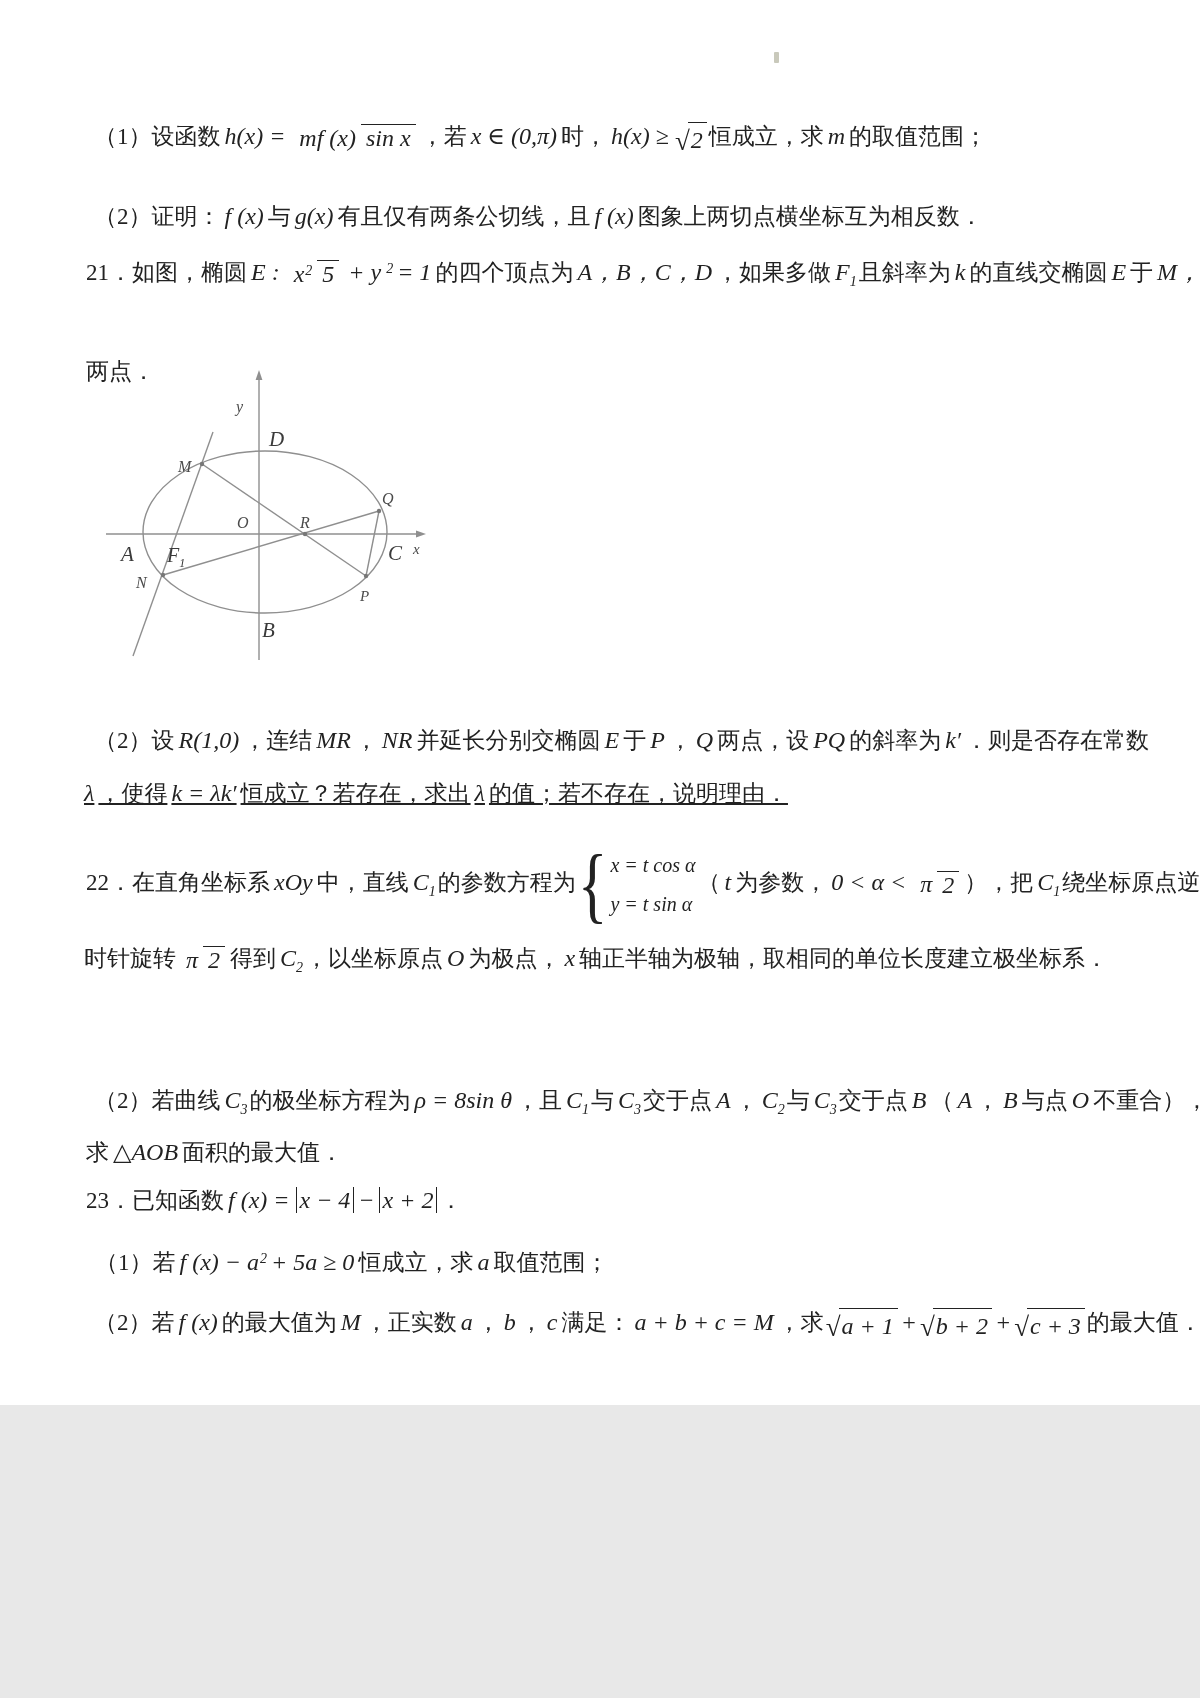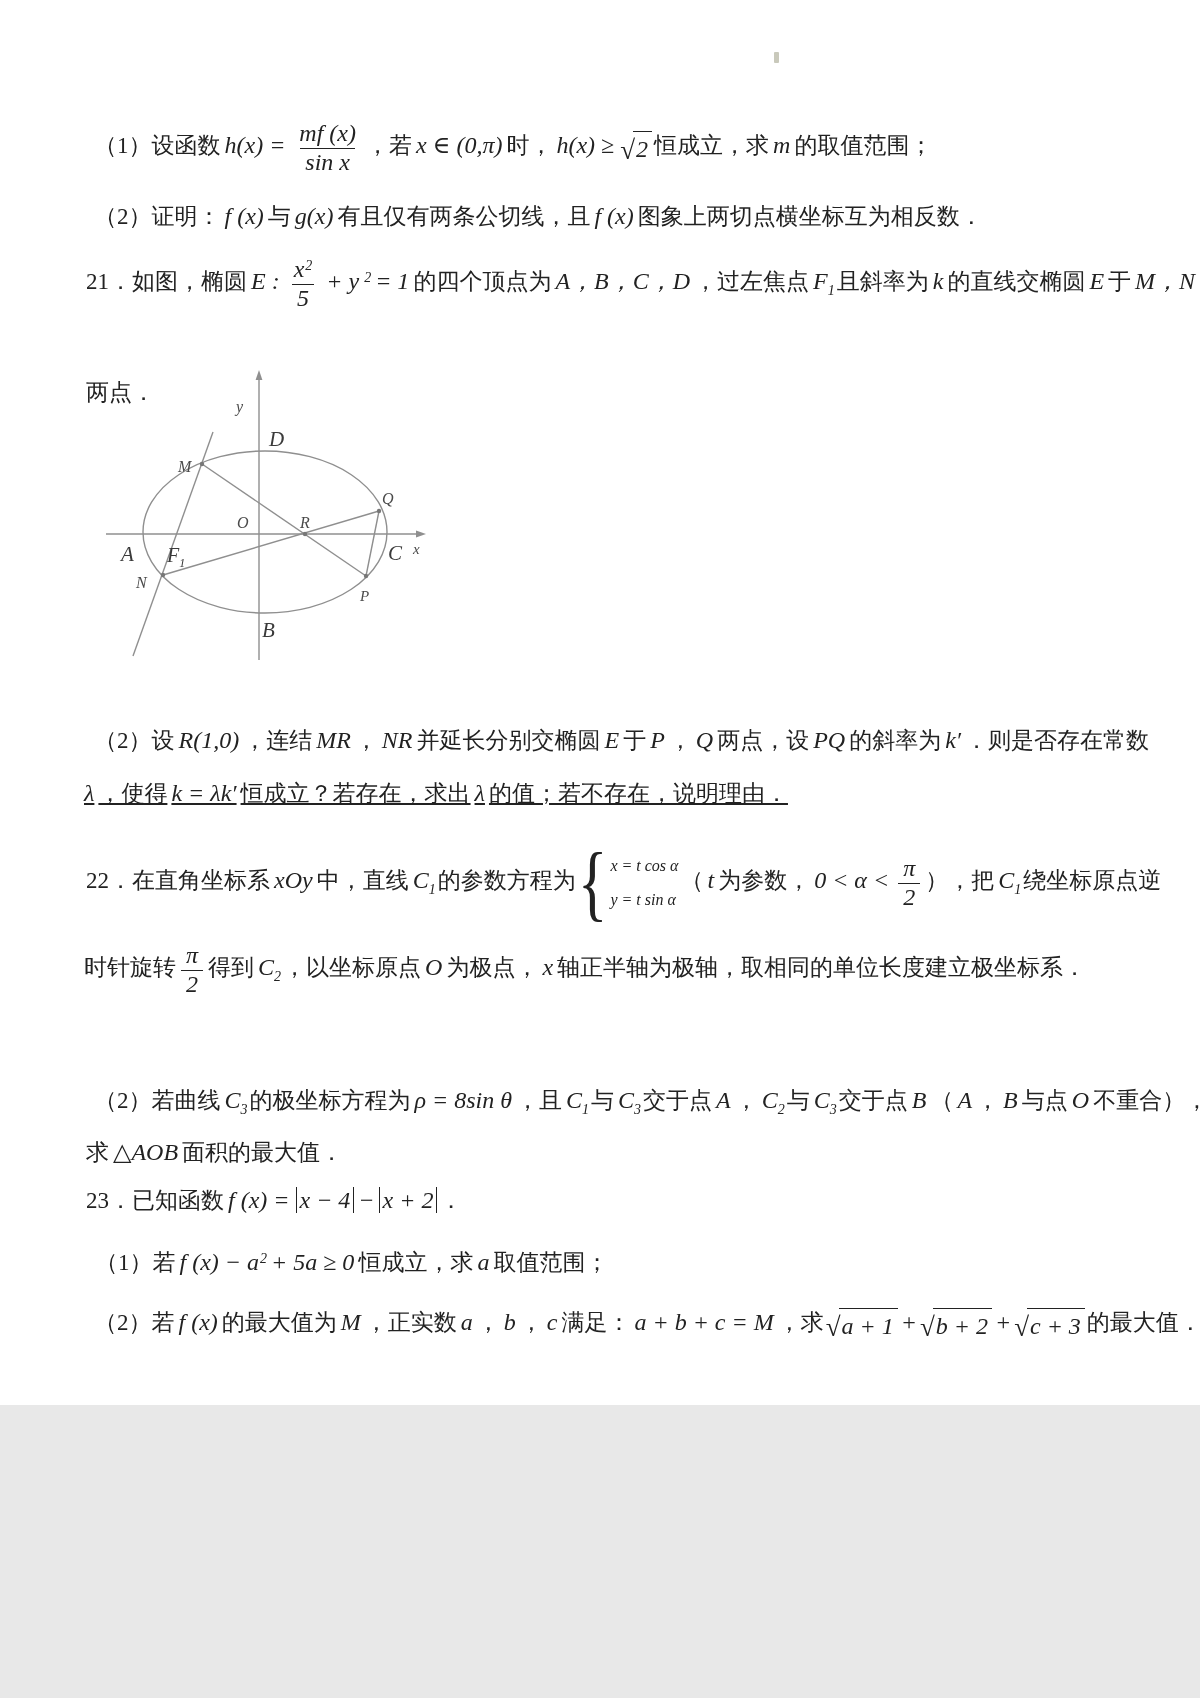--- a/index.html
+++ b/index.html
@@ -23,32 +23,32 @@
   .m{
     font-family:"Liberation Serif","DejaVu Serif",serif;
     font-style:italic;
     font-size:24px;
     margin:0 4px;
   }
   .bold{font-weight:bold;}
   sup{font-size:14px;font-style:italic;vertical-align:7px;margin-left:1px;}
   sub.ss{font-size:14px;font-style:italic;vertical-align:-6px;margin:0 2px 0 0;}
   .frac{
-    display:inline-flex;flex-direction:column;align-items:center;
+    display:inline-flex;flex-direction:row;align-items:center;
     vertical-align:middle;
     font-style:italic;font-size:24px;margin:0 5px;line-height:1.15;
   }
   .frac .num{padding:0 5px;}
   .frac .den{border-top:1.6px solid #222;padding:0 5px;}
   .cases{display:inline-flex;align-items:center;vertical-align:middle;margin:0 2px;}
   .cases .brace{
     font-style:normal;font-size:62px;font-weight:400;line-height:1;
     transform:scaleY(1.35);transform-origin:center;margin-right:3px;color:#222;
   }
-  .cases .rows{display:flex;flex-direction:column;gap:12px;font-style:italic;font-size:16px;}
+  .cases .rows{display:flex;flex-direction:column;gap:12px;font-style:italic;font-size:20px;}
   .sqrt{display:inline-flex;align-items:stretch;vertical-align:middle;margin:0 2px;font-style:italic;font-size:24px;}
   .sqrt .sg{font-style:normal;font-size:27px;line-height:1;align-self:flex-end;margin-right:-2px;transform:translateY(-1px);}
   .sqrt .rad{border-top:1.6px solid #222;padding:1px 4px 0 3px;}
   .abs{border-left:1.4px solid #222;border-right:1.4px solid #222;padding:0 3px;margin:0 2px;}
   .artifact{position:absolute;}
 </style>
 </head>
 <body>
 
 <div class="page">
@@ -64,24 +64,24 @@
   </div>
 
   <div class="line" style="top:200px;left:94px;">
     <span class="t">（2）证明：</span><span class="m">f (x)</span><span class="t">与</span><span class="m">g(x)</span><span class="t">有且仅有两条公切线，且</span><span class="m">f (x)</span><span class="t">图象上两切点横坐标互为相反数．</span>
   </div>
 
   <div class="line" style="top:256px;left:86px;">
     <span class="t">21．如图，椭圆</span><span class="m">E :</span><span class="frac">
         <span class="num"><span>x</span><sup>2</sup></span>
         <span class="den">5</span>
-      </span><span class="m">+ y</span><sup>2</sup><span class="m">= 1</span><span class="t">的四个顶点为</span><span class="m">A，B，C，D</span><span class="t">，过左焦点</span><span class="m" style="margin-right:0;">F</span><sub class="ss">1</sub><span class="t">且斜率为</span><span class="m">k</span><span class="t">的直线交椭圆</span><span class="m">E</span><span class="t">于</span><span class="m">M，N</span>
+      </span><span class="m">+ y</span><sup>2</sup><span class="m">= 1</span><span class="t">的四个顶点为</span><span class="m">A，B，C，D</span><span class="t">，如果多做</span><span class="m" style="margin-right:0;">F</span><sub class="ss">1</sub><span class="t">且斜率为</span><span class="m">k</span><span class="t">的直线交椭圆</span><span class="m">E</span><span class="t">于</span><span class="m">M，N</span>
   </div>
 
-  <div class="line" style="top:377px;left:86px;">
+  <div class="line" style="top:356px;left:86px;">
     <span class="t">两点．</span>
   </div>
 
   <svg style="position:absolute;left:88px;top:368px;" width="345" height="300" viewBox="0 0 345 300">
     <ellipse cx="177" cy="164" rx="122" ry="81" fill="none" stroke="#8f8f8f" stroke-width="1.4"></ellipse>
     <line x1="18" y1="166" x2="330" y2="166" stroke="#8f8f8f" stroke-width="1.4"></line>
     <polygon points="338,166 328,162.4 328,169.6" fill="#8f8f8f"></polygon>
     <line x1="171" y1="9" x2="171" y2="292" stroke="#8f8f8f" stroke-width="1.4"></line>
     <polygon points="171,2 167.6,12 174.4,12" fill="#8f8f8f"></polygon>
     <line x1="125" y1="64" x2="45" y2="288" stroke="#8f8f8f" stroke-width="1.4"></line>

